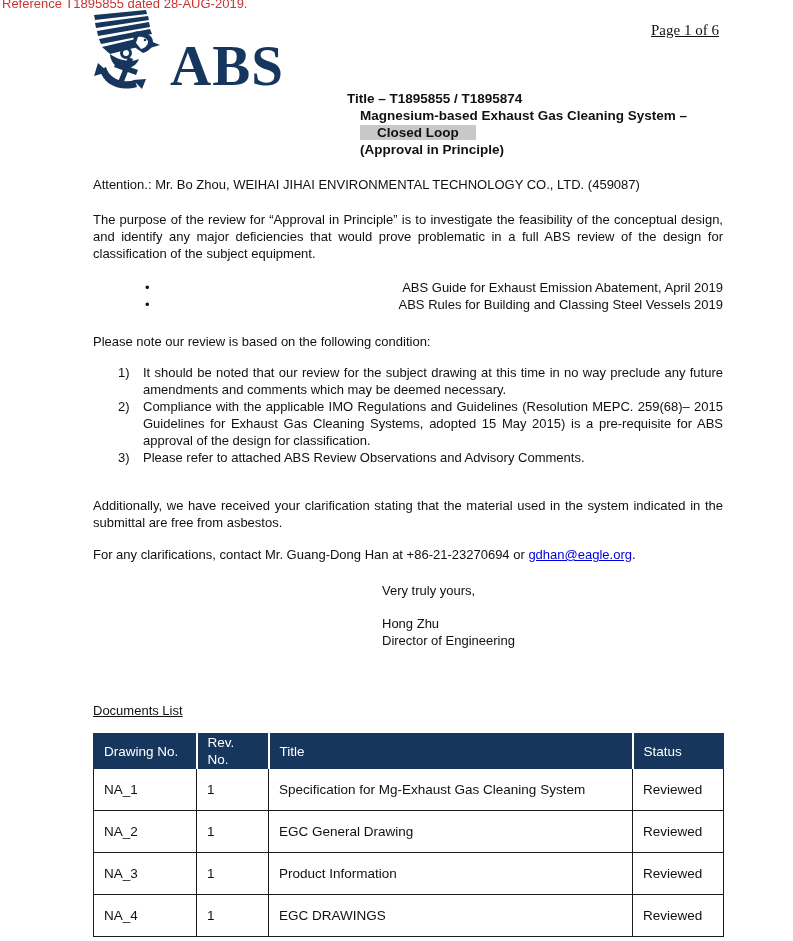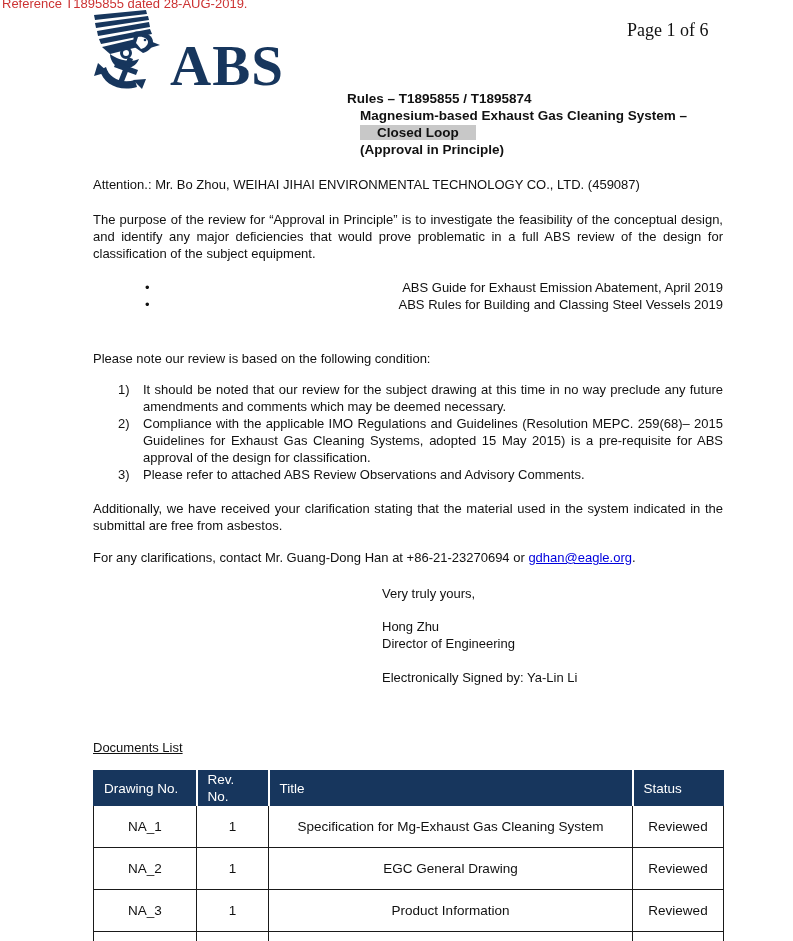--- a/index.html
+++ b/index.html
@@ -13,62 +13,62 @@
     position:absolute; left:2px; top:-5px; z-index:1;
     color:#cc3333; font-size:13px; white-space:nowrap;
   }
   .logo { position:absolute; left:88px; top:10px; z-index:2; display:flex; align-items:flex-end;font-family:Liberation Serif, serif; }
   .logo svg { display:block; }
   .logo-text {
     font-weight:bold; color:#17365d; font-size:57px; line-height:1;
     margin-top:16px; margin-left:2px; letter-spacing:1px;
   }
   .page-num {
-    position:absolute; left:627px; top:22px;
-    font-family:"Liberation Serif", serif; font-size:18px; color:#111;
+    position:absolute; left:651px; top:22px;
+    font-family:"Liberation Serif", serif; font-size:15px; color:#111;text-decoration:underline;
   }
   .task-block {
     position:absolute; left:347px; top:90px;
     font-weight:bold; font-size:13.5px; line-height:17px; color:#111;
   }
   .task-block .indent { padding-left:13px; }
   .hl { background:#c8c8c8; padding:0 17px; }
   .body-content { position:absolute; left:93px; top:176px; width:630px; }
   .attention { white-space:nowrap; }
   p.just { text-align:justify; }
   .mt-para1 { margin-top:18px; }
   .mt-para2 { margin-top:19px; }
   ul.bullets { list-style:none; margin-top:17px;text-align:right; }
   ul.bullets li { position:relative; padding-left:73px; }
   ul.bullets li::before { content:"\2022"; position:absolute; left:52px; }
-  .mt-note { margin-top:37px; }
+  .mt-note { margin-top:20px; }
   ol.conds { list-style:none; margin-top:14px; counter-reset:cond; }
   ol.conds li { position:relative; padding-left:50px; text-align:justify; counter-increment:cond; }
   ol.conds li::before { content:counter(cond) ")"; position:absolute; left:25px; }
-  .mt-add { margin-top:17px; }
+  .mt-add { margin-top:31px; }
   .mt-contact { margin-top:15px; }
   a.email { color:#0000dd; text-decoration:underline; }
   .mt-closing { margin-top:19px; }
   .sig { margin-left:289px; }
   .mt-name { margin-top:16px; }
   .mt-esign { margin-top:17px; }
   .docs-heading { margin-top:53px; text-decoration:underline; }
   table.docs {
     margin-top:14px; border-collapse:collapse; width:630px;
     font-size:13.5px; table-layout:fixed;
   }
   table.docs th {
     background:#17365d; color:#ffffff; font-weight:normal; text-align:left;
     height:30px; padding:0 10px; vertical-align:middle;
     border:1px solid #17365d; border-right:2px solid #ffffff;
   }
   table.docs th:last-child { border-right:1px solid #17365d; }
   table.docs td {
     border:1.5px solid #1a1a1a; height:42px; padding:0 10px; vertical-align:middle;
-    background:#ffffff; overflow:hidden; white-space:nowrap;text-align:center;
+    background:#ffffff; overflow:hidden; white-space:nowrap;
   }
 </style>
 </head>
 <body>
 
 <div id="page">
 
   <div class="ref-line">Reference T1895855 dated 28-AUG-2019.</div>
 
   <div class="logo">
@@ -91,21 +91,21 @@
         <path d="M10 53 L20 62 L6 66 Z"></path>
         <path d="M54 79 L45 70 L58 69 Z"></path>
       </g>
     </svg>
     <span class="logo-text">ABS</span>
   </div>
 
   <div class="page-num">Page 1 of 6</div>
 
   <div class="task-block">
-    <div>Rules – T1895855 / T1895874</div>
+    <div>Title – T1895855 / T1895874</div>
     <div class="indent">Magnesium-based Exhaust Gas Cleaning System –</div>
     <div class="indent"><span class="hl">Closed Loop</span></div>
     <div class="indent">(Approval in Principle)</div>
   </div>
 
   <div class="body-content">
 
     <p class="attention">Attention.: Mr. Bo Zhou, WEIHAI JIHAI ENVIRONMENTAL TECHNOLOGY CO., LTD. (459087)</p>
 
     <p class="just mt-para1">The purpose of the review for “Approval in Principle” is to investigate the feasibility of the conceptual design, and identify any major deficiencies that would prove problematic in a full ABS review of the design for classification of the subject equipment.</p>
@@ -125,21 +125,20 @@
     </ol>
 
     <p class="just mt-add">Additionally, we have received your clarification stating that the material used in the system indicated in the submittal are free from asbestos.</p>
 
     <p class="mt-contact"><span>For any clarifications, contact Mr. Guang-Dong Han at +86-21-23270694 or </span><a href="#" class="email">gdhan@eagle.org</a><span>.</span></p>
 
     <div class="sig">
       <p class="mt-closing">Very truly yours,</p>
       <p class="mt-name">Hong Zhu</p>
       <p>Director of Engineering</p>
-      <p class="mt-esign">Electronically Signed by: Ya-Lin Li</p>
     </div>
 
     <p class="docs-heading">Documents List</p>
 
     <table class="docs">
       <colgroup>
           <col style="width:103px">
           <col style="width:72px">
           <col style="width:364px">
           <col style="width:91px">

